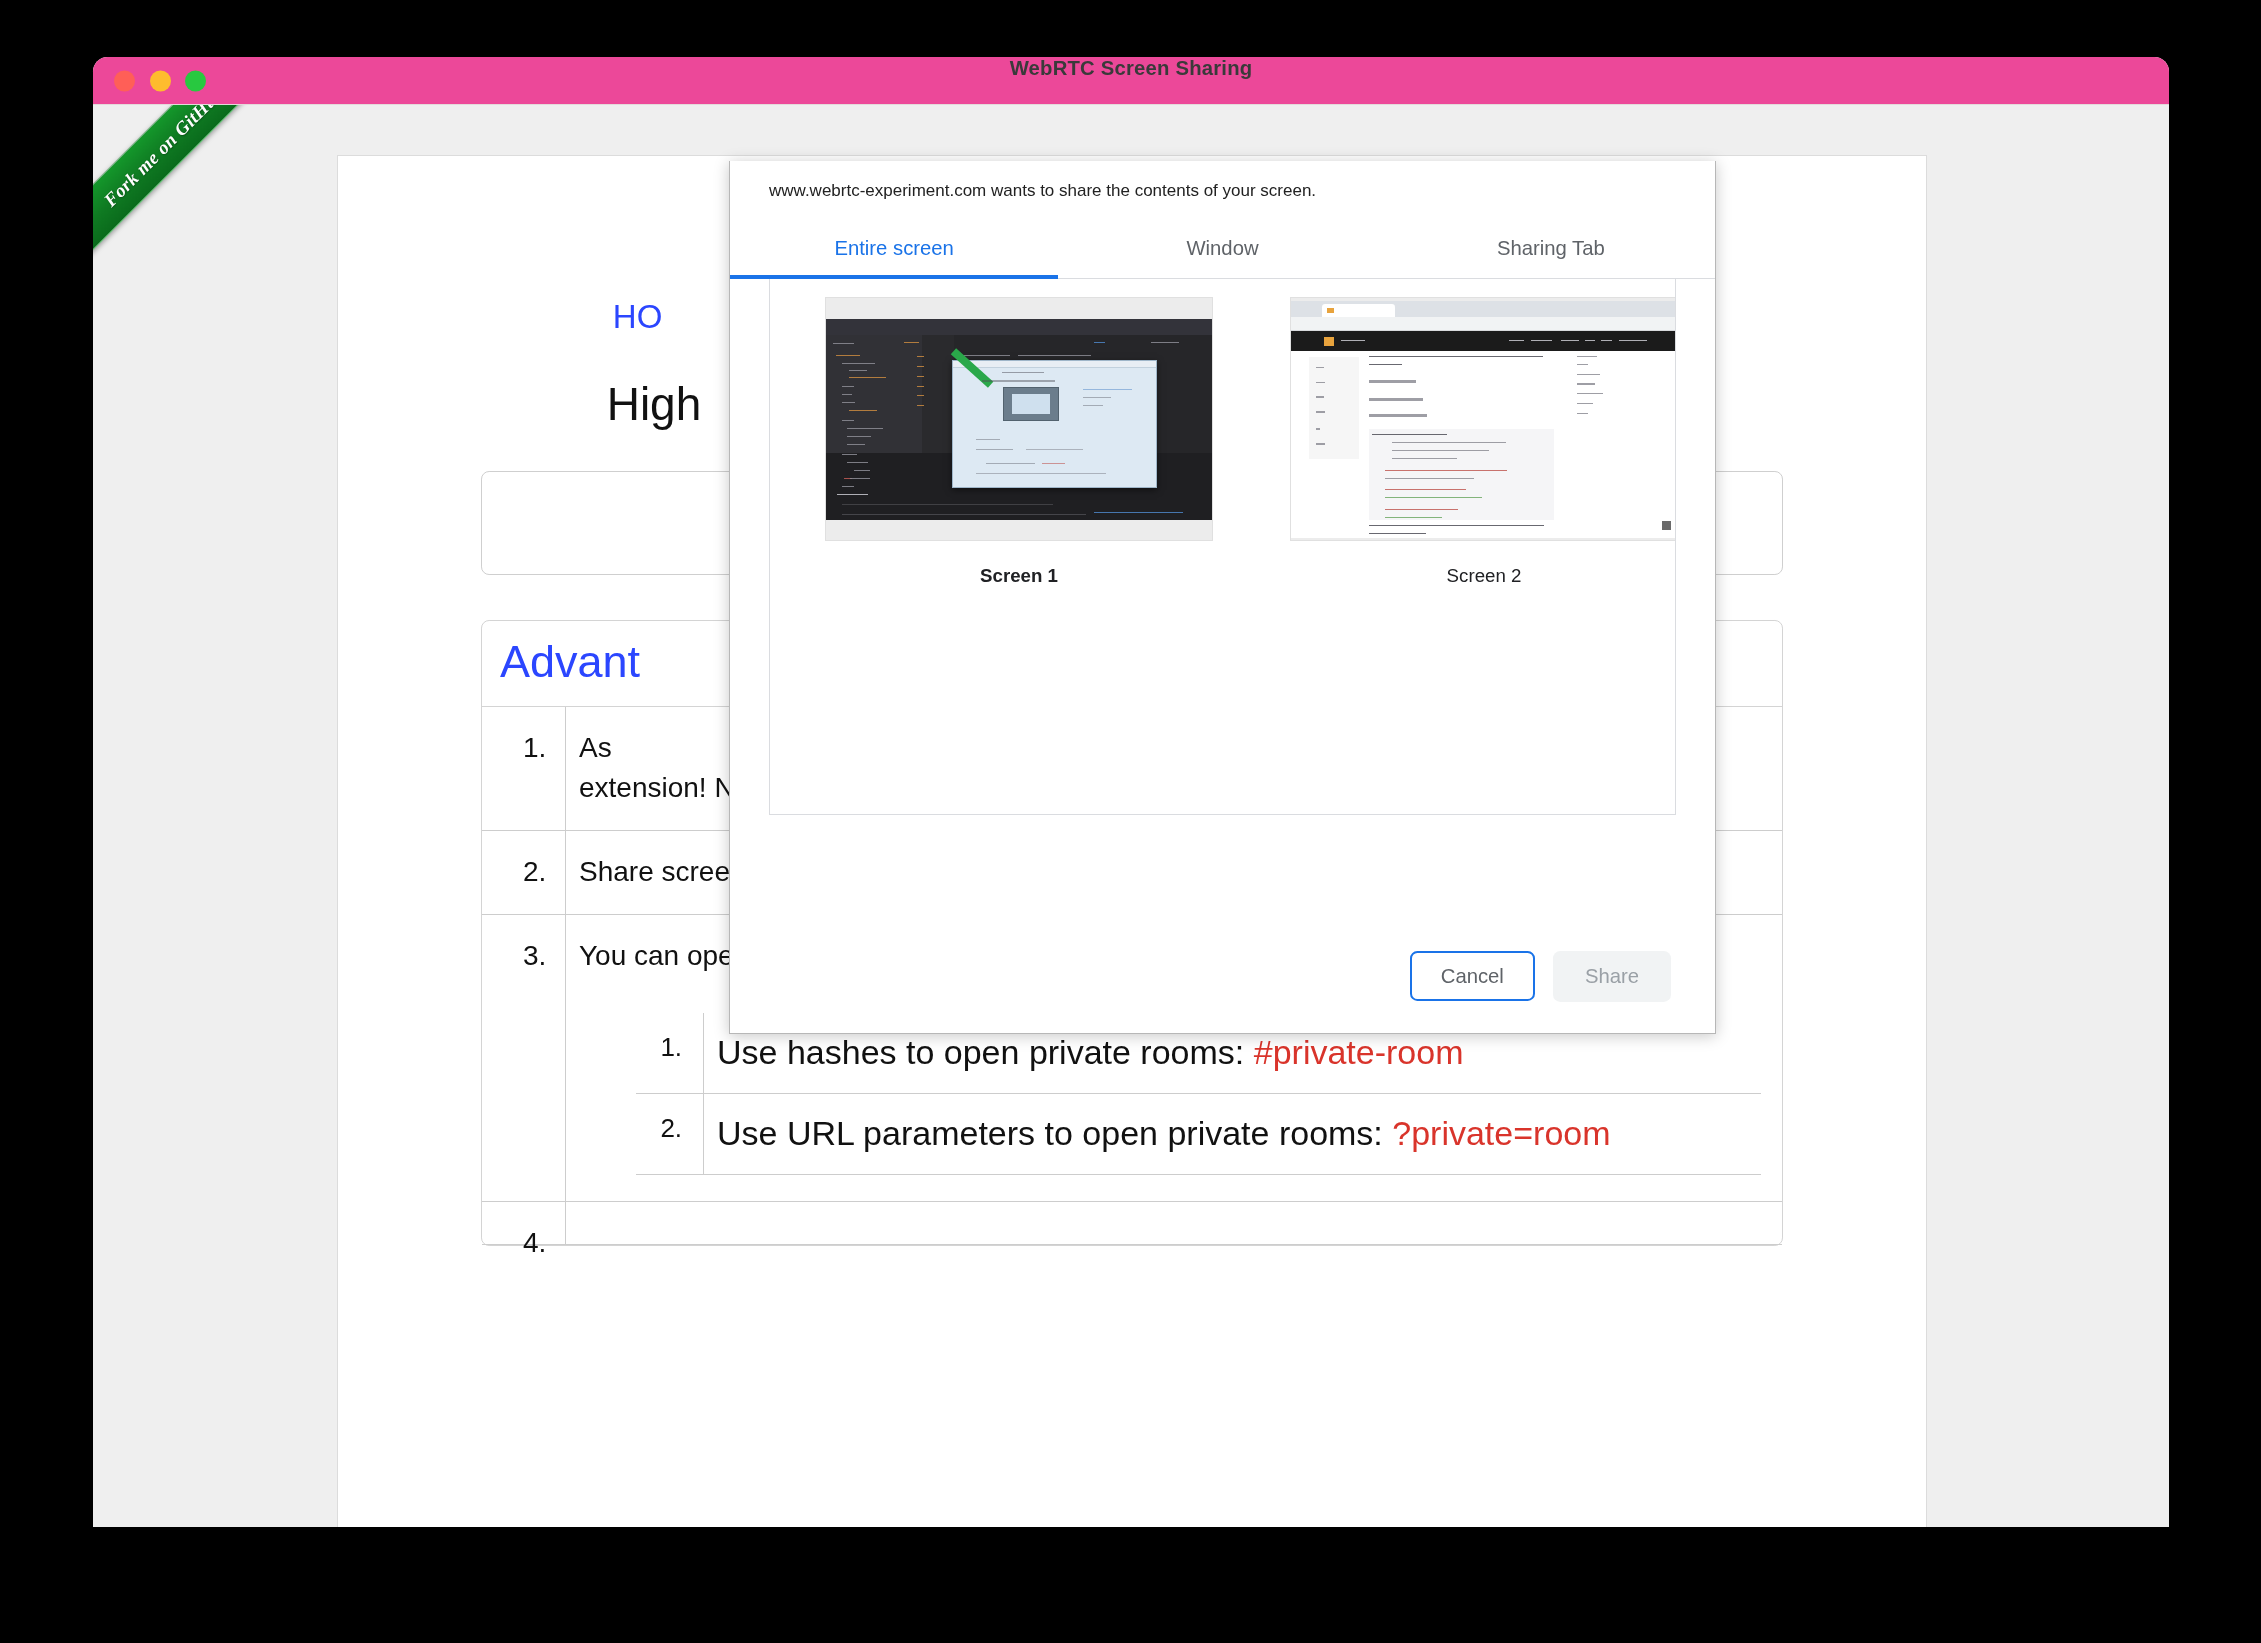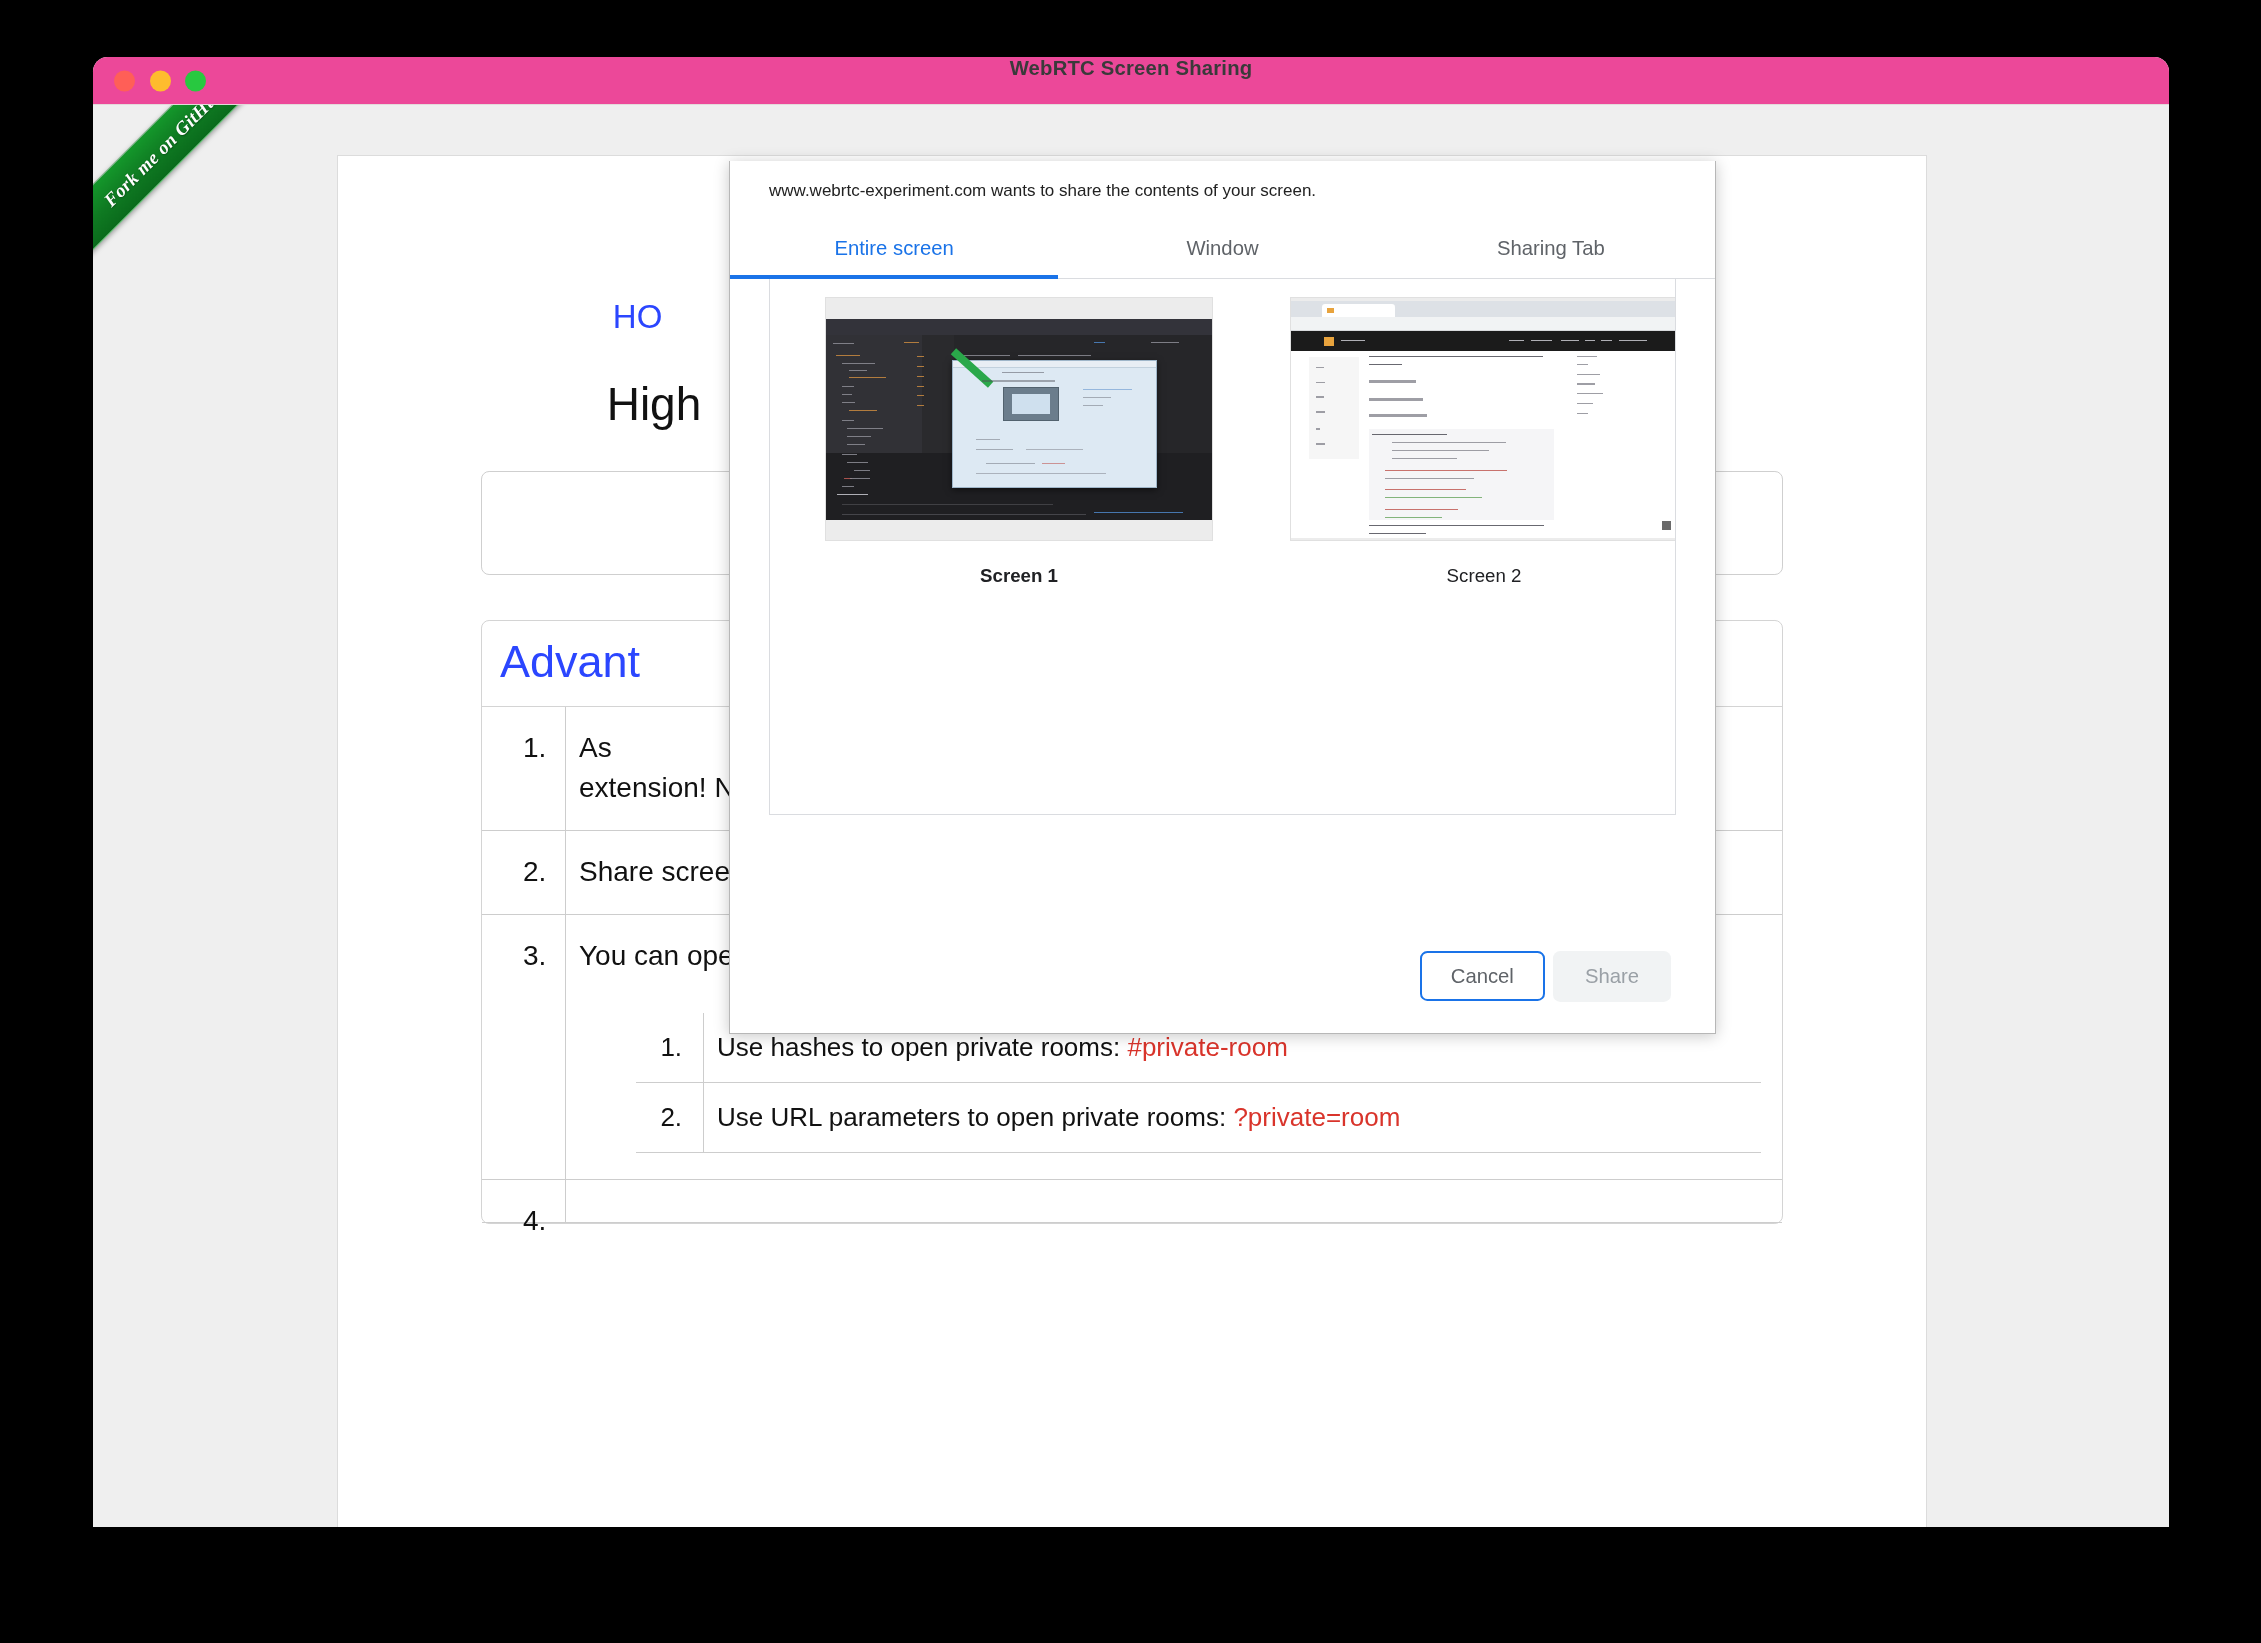--- a/index.html
+++ b/index.html
@@ -84,21 +84,21 @@
   ol.adv > li:before{
     content:counter(a) "."; position:absolute; left:41px; top:21px;
     font-size:28px; color:#111;
   }
   ol.adv > li .sep{
     position:absolute;left:83px;top:0;bottom:0;width:0.8px;background:#cdcdcd;
   }
   ol.sub{margin:37px 0 4.9px 57px;padding:0;list-style:none;counter-reset:b;}
   ol.sub > li{
     counter-increment:b; position:relative; padding:16.2px 14.6px 16.2px 81px;
-    border-bottom:0.8px solid #cdcdcd; font-size:26px; line-height:1.4;
+    border-bottom:0.8px solid #cdcdcd; font-size:34px; line-height:1.4;
   }
   ol.sub > li:first-child{border-top:none;}
   ol.sub > li:before{
     content:counter(b) "."; position:absolute; left:24.4px; top:16.2px; font-size:26px;
   }
   ol.sub > li .sep{position:absolute;left:67px;top:0;bottom:0;width:0.8px;background:#cdcdcd;}
   .code-red{color:#c7254e;color:#d9342b;}
 
   
   #share-dialog{
@@ -180,21 +180,21 @@
   .m2-logo{position:absolute;left:32.5px;top:5.7px;width:10.6px;height:9.7px;background:#e8a33d;}
   .m2-body{position:absolute;left:0;right:0;top:50px;bottom:0;background:#fff;}
   .m2-side{position:absolute;left:18px;top:6.5px;width:50px;height:102px;background:#f6f6f6;}
   .m2-code{position:absolute;left:78px;top:78px;width:185px;height:91px;background:#f5f5f7;}
   .m2-sq{position:absolute;right:8.1px;bottom:8.1px;width:9px;height:9px;background:#6a6a6a;}
 
   
   #dlg-footer{
     position:absolute; left:0; right:0; bottom:0; height:114px;
     display:flex; align-items:center; justify-content:flex-end; padding-right:44px;
-    box-sizing:border-box; gap:8px;
+    box-sizing:border-box; gap:18px;
   }
   #btn-cancel{
     font-size:20.3px; color:#5f6368; background:#fff;
     border:2.4px solid #1a73e8; border-radius:7.3px; padding:11.4px 29px;
     font-family:"Liberation Sans",sans-serif; cursor:default;
   }
   #btn-share{
     font-size:20.3px; color:#9aa0a6; background:#f1f3f4;
     border:none; border-radius:7.3px; padding:14px 32px;
     font-family:"Liberation Sans",sans-serif; cursor:default;

